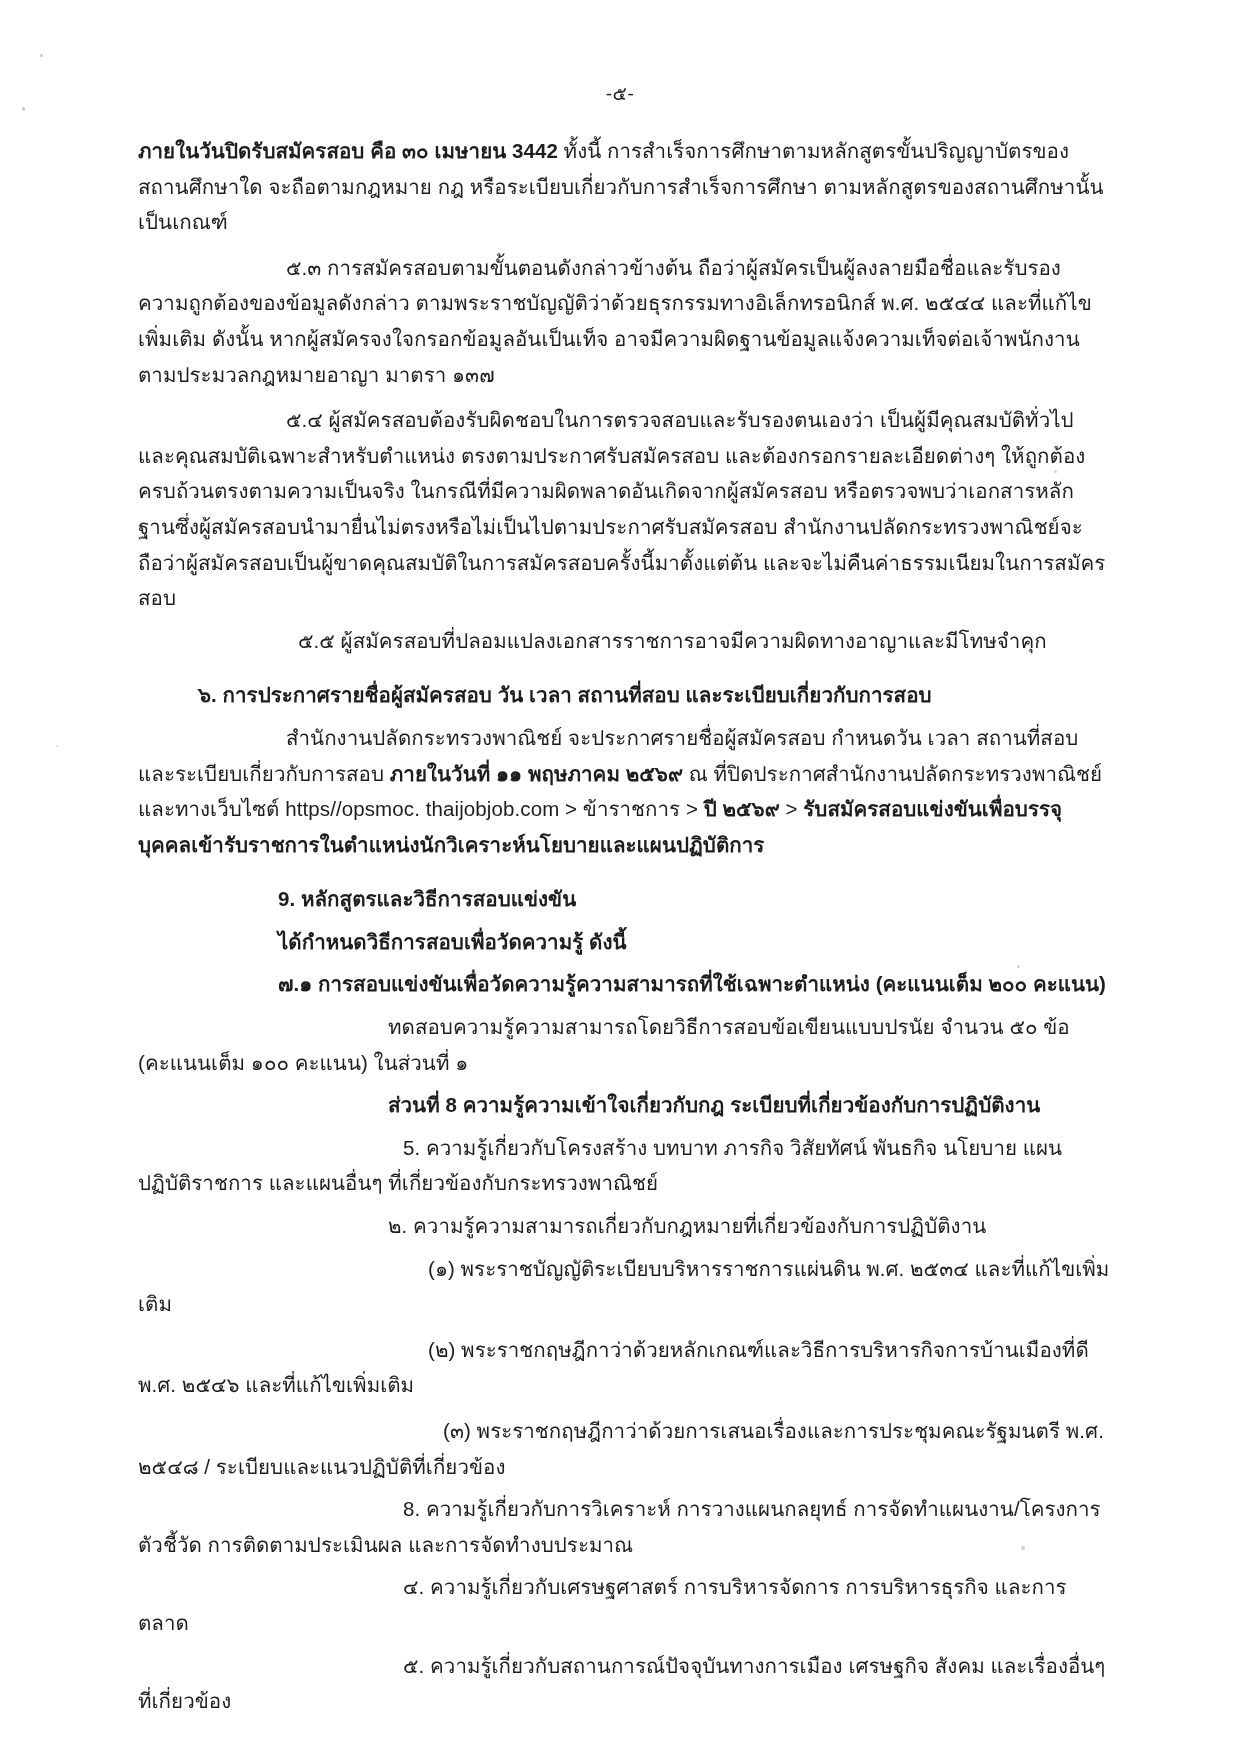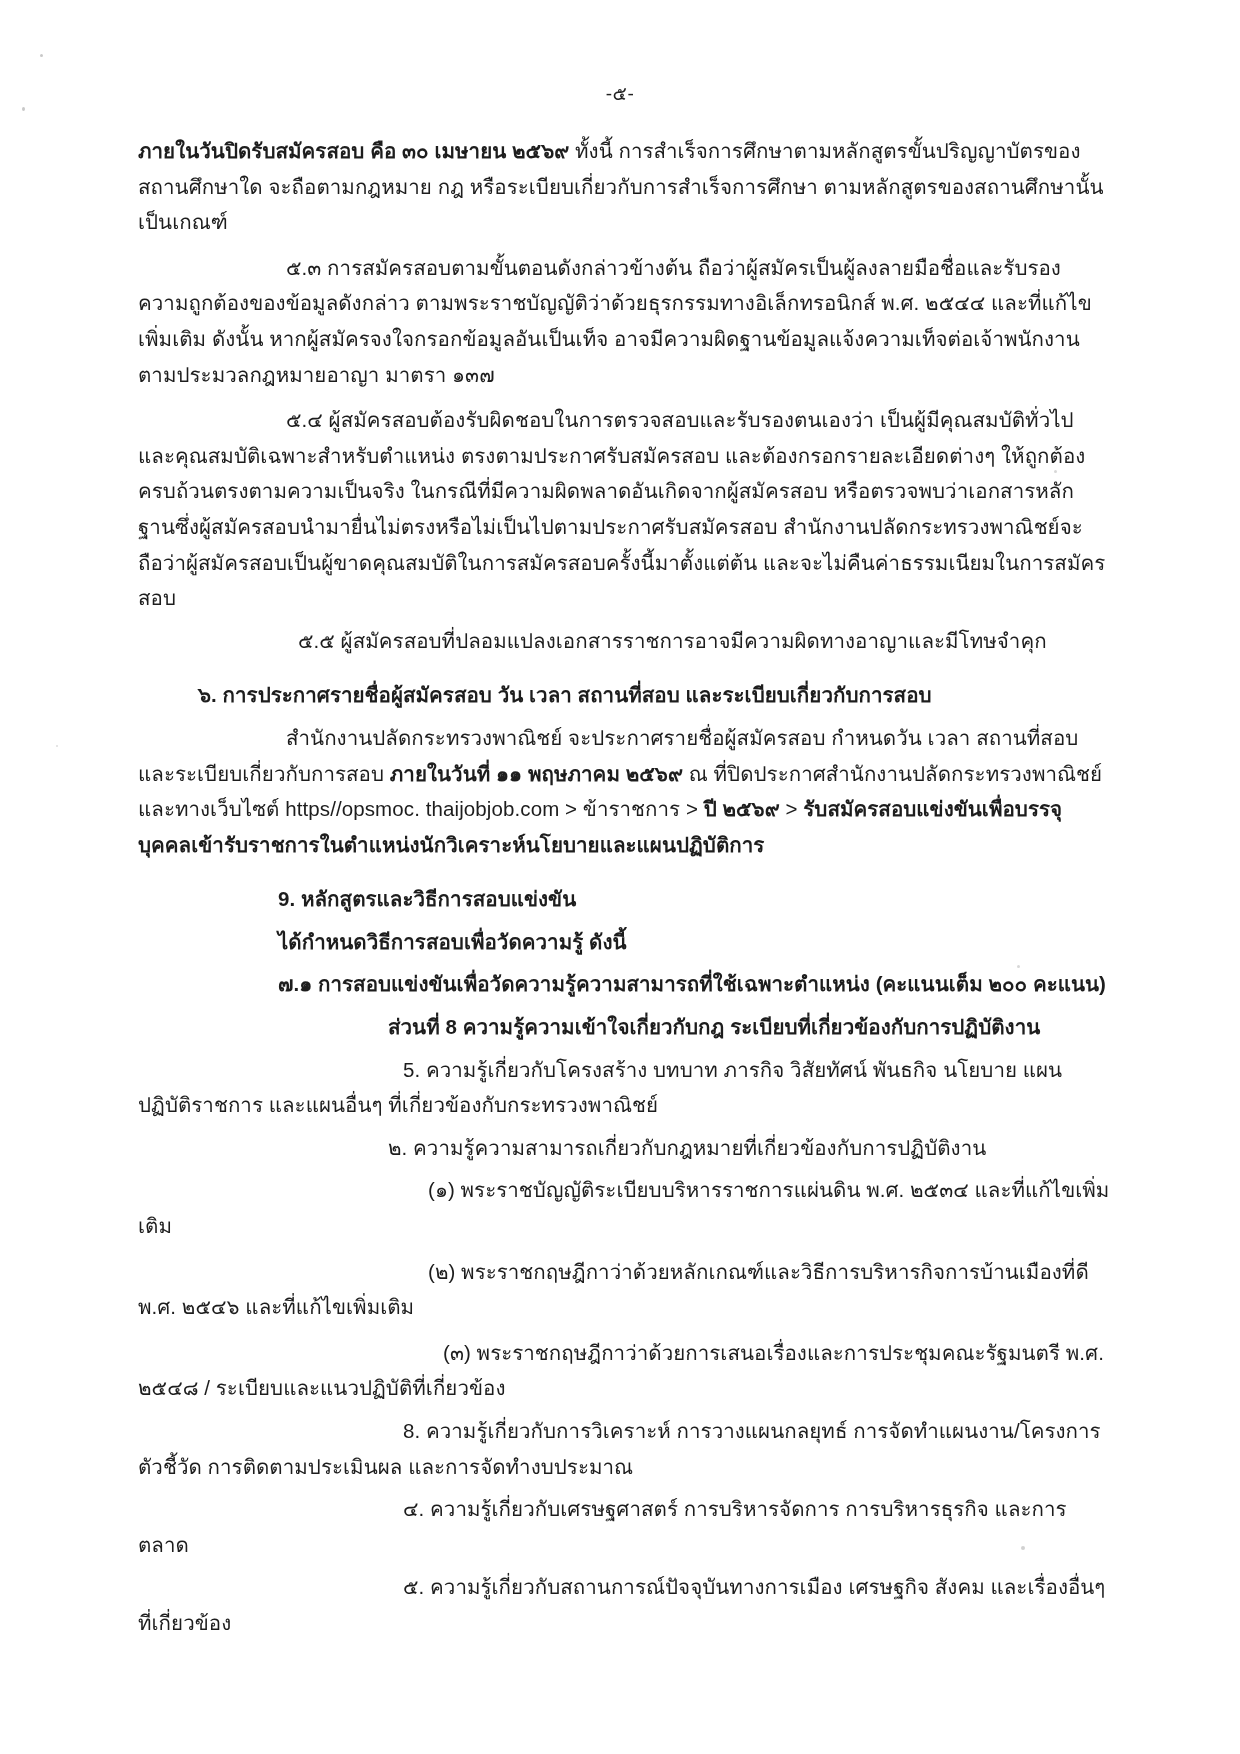--- a/index.html
+++ b/index.html
@@ -107,21 +107,21 @@
   <span class="speck s3"></span>
   <span class="speck s4"></span>
   <span class="speck s5"></span>
   <span class="speck s6"></span>
   <span class="speck s7"></span>
 
   <div class="page-number">-๕-</div>
 
   <div class="body-area">
 
-    <p class="para"><span class="bold">ภายในวันปิดรับสมัครสอบ คือ ๓๐ เมษายน ๒๕๖๙</span><span> ทั้งนี้ การสำเร็จการศึกษาตามหลักสูตรขั้นปริญญาบัตรของสถานศึกษาใด จะถือตามกฎหมาย กฎ หรือระเบียบเกี่ยวกับการสำเร็จการศึกษา ตามหลักสูตรของสถานศึกษานั้นเป็นเกณฑ์</span></p>
+    <p class="para"><span class="bold">ภายในวันปิดรับสมัครสอบ คือ ๓๐ เมษายน 3442</span><span> ทั้งนี้ การสำเร็จการศึกษาตามหลักสูตรขั้นปริญญาบัตรของสถานศึกษาใด จะถือตามกฎหมาย กฎ หรือระเบียบเกี่ยวกับการสำเร็จการศึกษา ตามหลักสูตรของสถานศึกษานั้นเป็นเกณฑ์</span></p>
 
     <div class="gap-sm"></div>
 
     <p class="para ind-1">๕.๓ การสมัครสอบตามขั้นตอนดังกล่าวข้างต้น ถือว่าผู้สมัครเป็นผู้ลงลายมือชื่อและรับรองความถูกต้องของข้อมูลดังกล่าว ตามพระราชบัญญัติว่าด้วยธุรกรรมทางอิเล็กทรอนิกส์ พ.ศ. ๒๕๔๔ และที่แก้ไขเพิ่มเติม ดังนั้น หากผู้สมัครจงใจกรอกข้อมูลอันเป็นเท็จ อาจมีความผิดฐานข้อมูลแจ้งความเท็จต่อเจ้าพนักงานตามประมวลกฎหมายอาญา มาตรา ๑๓๗</p>
 
     <div class="gap-sm"></div>
 
     <p class="para ind-1">๕.๔ ผู้สมัครสอบต้องรับผิดชอบในการตรวจสอบและรับรองตนเองว่า เป็นผู้มีคุณสมบัติทั่วไปและคุณสมบัติเฉพาะสำหรับตำแหน่ง ตรงตามประกาศรับสมัครสอบ และต้องกรอกรายละเอียดต่างๆ ให้ถูกต้องครบถ้วนตรงตามความเป็นจริง ในกรณีที่มีความผิดพลาดอันเกิดจากผู้สมัครสอบ หรือตรวจพบว่าเอกสารหลักฐานซึ่งผู้สมัครสอบนำมายื่นไม่ตรงหรือไม่เป็นไปตามประกาศรับสมัครสอบ สำนักงานปลัดกระทรวงพาณิชย์จะถือว่าผู้สมัครสอบเป็นผู้ขาดคุณสมบัติในการสมัครสอบครั้งนี้มาตั้งแต่ต้น และจะไม่คืนค่าธรรมเนียมในการสมัครสอบ</p>
 
     <p class="para ind-3">๕.๕ ผู้สมัครสอบที่ปลอมแปลงเอกสารราชการอาจมีความผิดทางอาญาและมีโทษจำคุก</p>
@@ -133,20 +133,21 @@
     <p class="para ind-1"><span>สำนักงานปลัดกระทรวงพาณิชย์ จะประกาศรายชื่อผู้สมัครสอบ กำหนดวัน เวลา สถานที่สอบและระเบียบเกี่ยวกับการสอบ </span><span class="bold">ภายในวันที่ ๑๑ พฤษภาคม ๒๕๖๙</span><span> ณ ที่ปิดประกาศสำนักงานปลัดกระทรวงพาณิชย์และทางเว็บไซต์ </span><span class="url">https//opsmoc. thaijobjob.com</span><span> &gt; </span><span>ข้าราชการ</span><span> &gt; </span><span class="bold">ปี ๒๕๖๙</span><span> &gt; </span><span class="bold">รับสมัครสอบแข่งขันเพื่อบรรจุบุคคลเข้ารับราชการในตำแหน่งนักวิเคราะห์นโยบายและแผนปฏิบัติการ</span></p>
 
     <div class="gap-md"></div>
 
     <p class="para heading ind-2">9. หลักสูตรและวิธีการสอบแข่งขัน</p>
 
     <p class="para heading ind-2">ได้กำหนดวิธีการสอบเพื่อวัดความรู้ ดังนี้</p>
 
     <p class="para heading ind-2">๗.๑ การสอบแข่งขันเพื่อวัดความรู้ความสามารถที่ใช้เฉพาะตำแหน่ง (คะแนนเต็ม ๒๐๐ คะแนน)</p>
 
+    <p class="para ind-5">ทดสอบความรู้ความสามารถโดยวิธีการสอบข้อเขียนแบบปรนัย จำนวน ๕๐ ข้อ (คะแนนเต็ม ๑๐๐ คะแนน) ในส่วนที่ ๑</p>
 
     <p class="para heading ind-5">ส่วนที่ 8 ความรู้ความเข้าใจเกี่ยวกับกฎ ระเบียบที่เกี่ยวข้องกับการปฏิบัติงาน</p>
 
     <p class="para ind-6">5. ความรู้เกี่ยวกับโครงสร้าง บทบาท ภารกิจ วิสัยทัศน์ พันธกิจ นโยบาย แผนปฏิบัติราชการ และแผนอื่นๆ ที่เกี่ยวข้องกับกระทรวงพาณิชย์</p>
 
     <p class="para ind-5">๒. ความรู้ความสามารถเกี่ยวกับกฎหมายที่เกี่ยวข้องกับการปฏิบัติงาน</p>
 
     <p class="para ind-7">(๑) พระราชบัญญัติระเบียบบริหารราชการแผ่นดิน พ.ศ. ๒๕๓๔ และที่แก้ไขเพิ่มเติม</p>
 
     <div class="gap-sm"></div>

